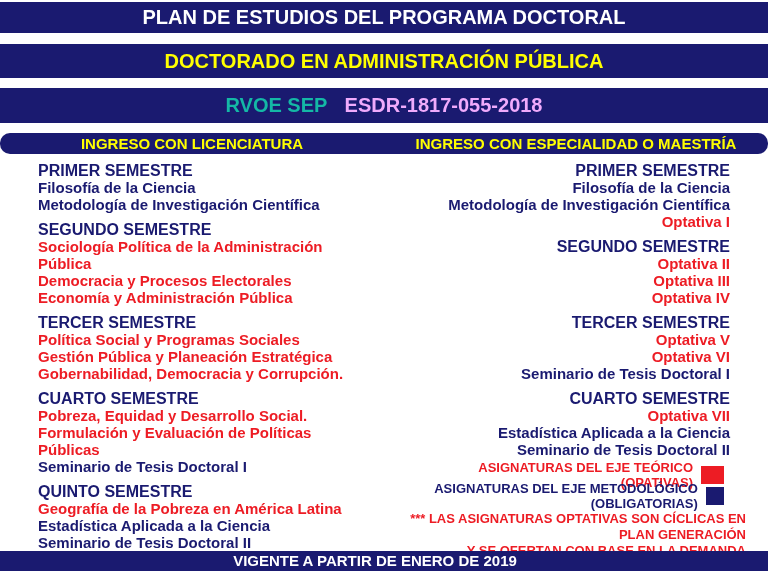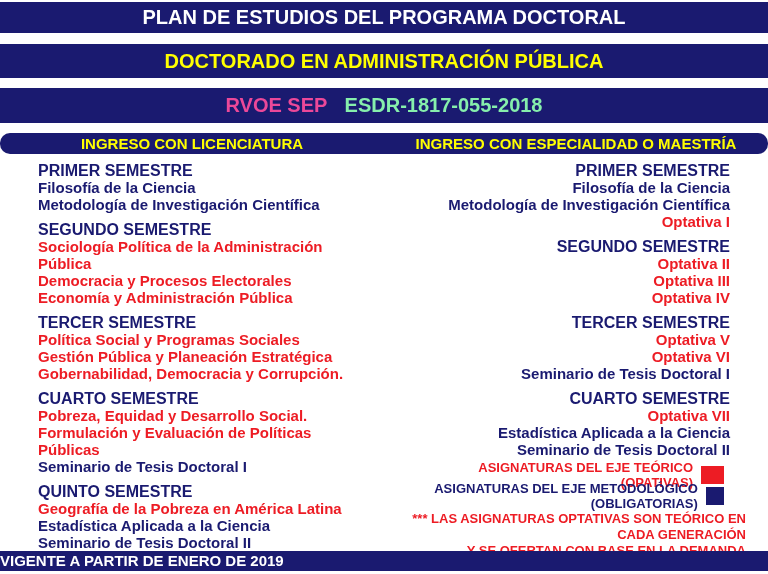--- a/index.html
+++ b/index.html
@@ -7,43 +7,43 @@
   .page {
     width:768px; height:574px; position:relative; overflow:hidden;
     background:#ffffff;
     font-family:"Liberation Sans", sans-serif;
     font-weight:bold;
   }
   .bar { background:#1a1a70; text-align:center; width:100%; }
   .bar-title   { margin-top:2px;  height:31px; line-height:31px; font-size:20px; color:#ffffff; }
   .bar-program { margin-top:11px; height:34px; line-height:34px; font-size:20px; color:#ffff00; }
   .bar-rvoe    { margin-top:10px; height:35px; line-height:35px; font-size:20px; color:#ffffff; }
-  .rvoe-label  { color:#ec4899; }
-  .rvoe-number { color:#86efac; margin-left:12px;text-align:center; }
+  .rvoe-label  { color:#14b8a6; }
+  .rvoe-number { color:#f0abfc; margin-left:12px;text-align:center; }
   .colhead { margin-top:10px; height:21px; background:#1a1a70; display:flex;border-radius:10px; }
   .colhead div { width:50%; text-align:center; line-height:21px; font-size:15px; color:#ffff00; }
   .content { display:flex; padding-top:8px;gap:36px; }
   .col-left  { width:385px; padding-left:38px;  text-align:left;  }
   .col-right { width:383px; padding-right:38px; text-align:right; }
   .sem { margin-bottom:8px; }
   .sem-title { font-size:16px; line-height:17px; color:#1a1a70; }
   .course { font-size:15px; line-height:17px; }
   .course.obligatoria { color:#1a1a70; }
   .course.optativa    { color:#ed1c24; }
   .legend { margin-top:8px; }
   .legend-row { display:flex; justify-content:flex-end; align-items:center; height:18px; margin:0 6px 3px 0; }
   .legend-label { font-size:13px; }
   .legend-label.navy { color:#1a1a70; }
   .legend-label.red  { color:#ed1c24; }
   .legend-swatch { width:23px; height:18px; margin-left:8px; display:inline-block; }
   .note { margin-top:6px; margin-right:-16px; font-size:13px; line-height:16px; color:#ed1c24; text-align:right; }
   .footer {
     position:absolute; left:0; bottom:3px; width:100%; height:20px;
     background:#1a1a70; color:#ffffff; font-size:15px; line-height:20px;
-    text-align:left; padding-right:18px;
+    text-align:center; padding-right:18px;
   }
 </style>
 </head>
 <body>
 
 <div class="page">
 
   <div class="bar bar-title">PLAN DE ESTUDIOS DEL PROGRAMA DOCTORAL</div>
 
   <div class="bar bar-program">DOCTORADO EN ADMINISTRACIÓN PÚBLICA</div>
@@ -124,21 +124,21 @@
             <span class="legend-label red">ASIGNATURAS DEL EJE TEÓRICO (OPATIVAS)</span>
             <span class="legend-swatch" style="background: rgb(237, 28, 36);"></span>
           </div>
           <div class="legend-row">
             <span class="legend-label navy">ASIGNATURAS DEL EJE METODOLÓGICO (OBLIGATORIAS)</span>
             <span class="legend-swatch" style="background: rgb(26, 26, 112);"></span>
           </div>
         </div>
 
       <div class="note">
-        <div>*** LAS ASIGNATURAS OPTATIVAS SON TEÓRICO EN CADA GENERACIÓN</div>
+        <div>*** LAS ASIGNATURAS OPTATIVAS SON CÍCLICAS EN PLAN GENERACIÓN</div>
         <div>Y SE OFERTAN CON BASE EN LA DEMANDA</div>
       </div>
     </div>
   </div>
 
   <div class="footer">VIGENTE A PARTIR DE ENERO DE 2019</div>
 
 </div>
 
 </body></html>

